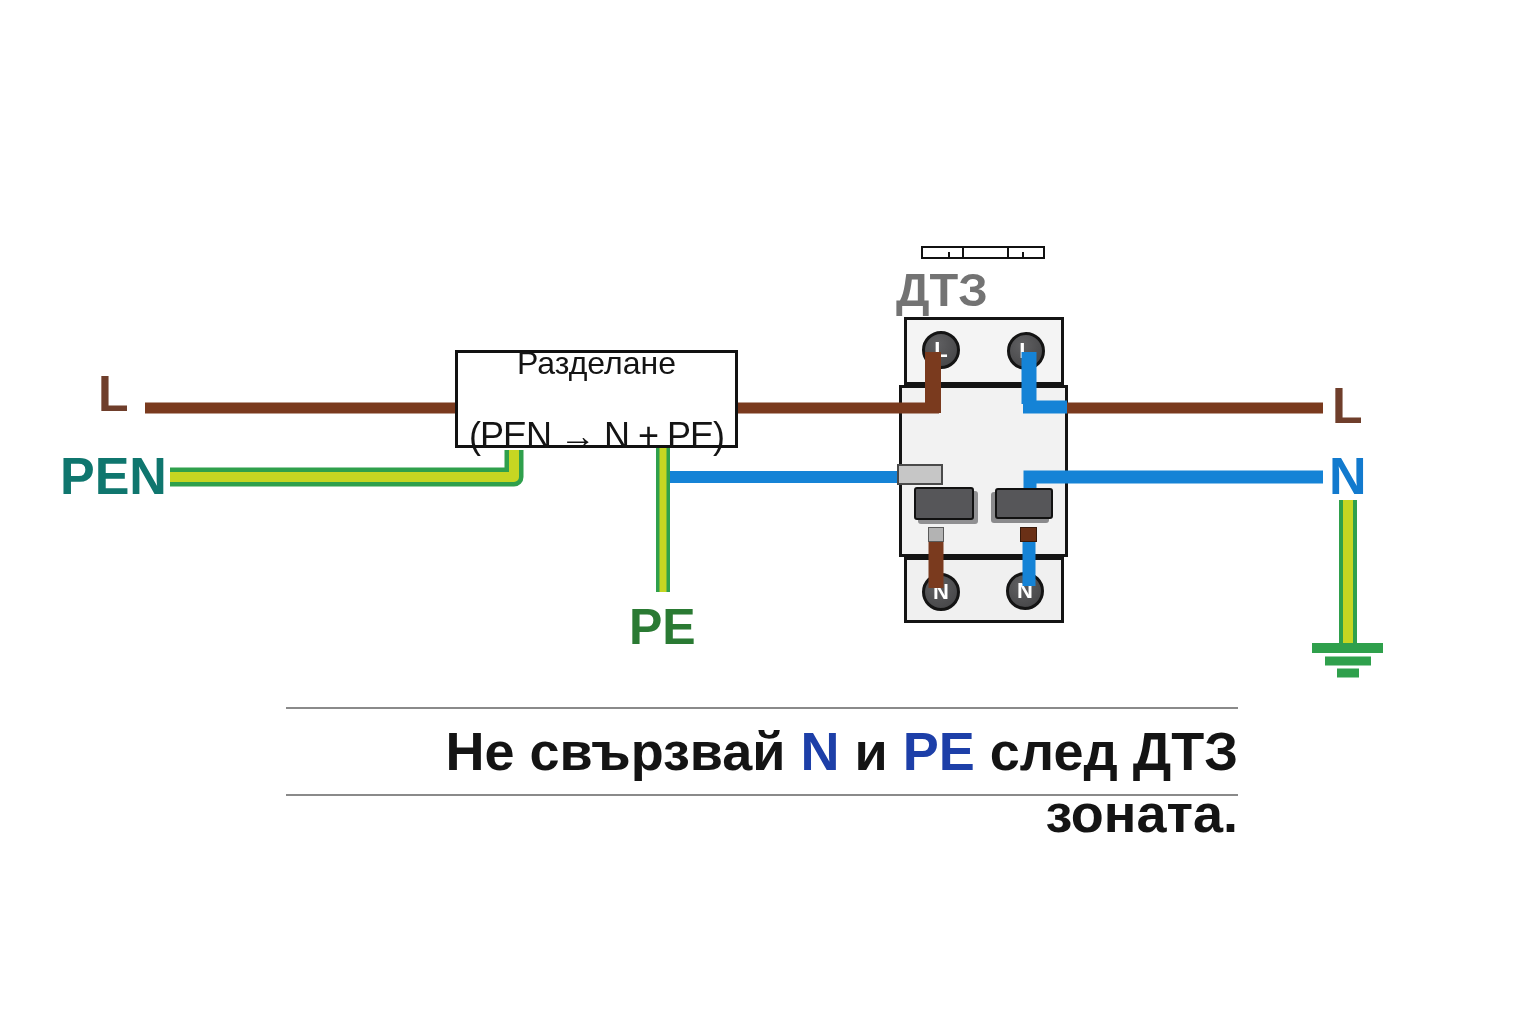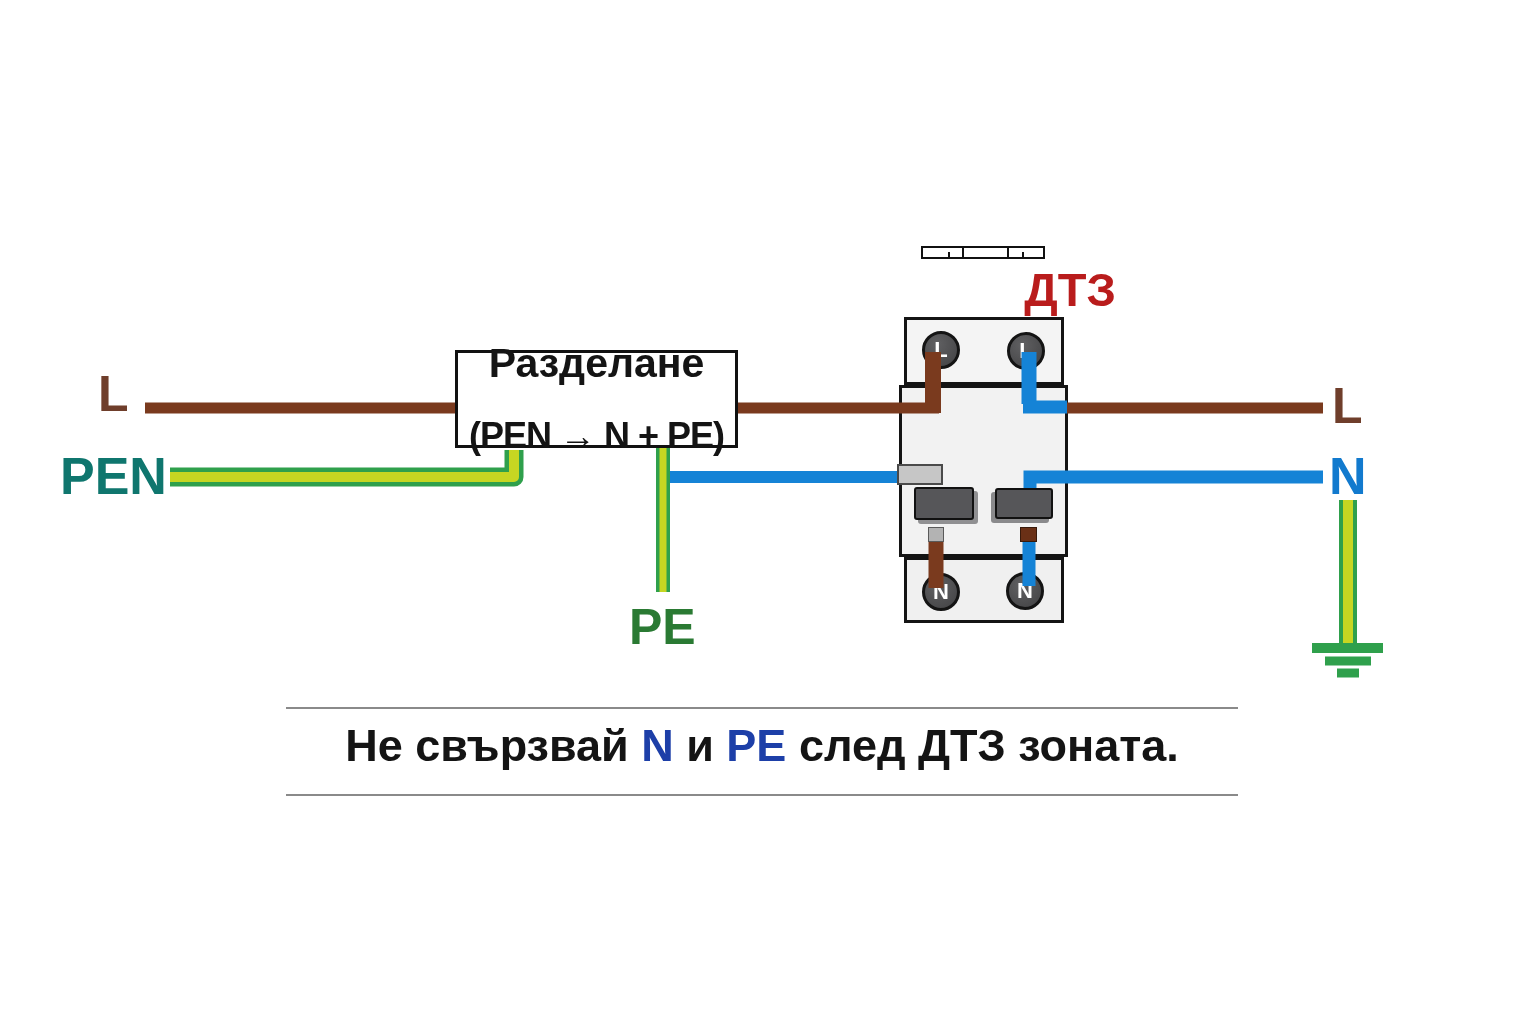--- a/index.html
+++ b/index.html
@@ -51,39 +51,39 @@
   .sq{z-index:4;}
   .sq-gray{left:928px;top:527px;width:16px;height:15px;background:#b3b3b3;border:1px solid #5a5a5a;}
   .sq-brown{left:1020px;top:527px;width:17px;height:15px;background:#6a3016;border:1px solid #381a0b;}
 
   
   .split-box{
     left:455px;top:350px;width:283px;height:98px;background:#fff;border:3px solid #111;
     z-index:4;display:flex;flex-direction:column;align-items:center;justify-content:center;
     color:#141414;text-align:center;
   }
-  .split-box .l1{font-size:41px;font-weight:700;line-height:46px;}
-  .split-box .l2{font-size:36px;font-weight:700;line-height:44px;letter-spacing:-1px;margin-top:28px;}
+  .split-box .l1{font-size:32px;font-weight:400;line-height:46px;}
+  .split-box .l2{font-size:36px;font-weight:400;line-height:44px;letter-spacing:-1px;margin-top:28px;}
 
   
   .lbl{z-index:5;font-weight:700;white-space:nowrap;}
   .lbl-l-left {left:98px; top:365px;font-size:50px;color:#6F3E2B;}
   .lbl-pen    {left:60px; top:446px;font-size:52px;color:#0f766e;}
   .lbl-pe     {left:629px;top:598px;font-size:50px;color:#2A7A33;}
-  .lbl-dtz    {left:944px;top:262px;width:172px;text-align:right;font-size:47px;color:#b91c1c;}
+  .lbl-dtz    {left:896px;top:262px;width:172px;text-align:left;font-size:47px;color:#737373;}
   .lbl-l-right{left:1332px;top:377px;font-size:50px;color:#6F3E2B;}
   .lbl-n-right{left:1329px;top:446px;font-size:52px;color:#127ACE;}
 
   
   .hr{left:286px;width:952px;height:2px;background:#8a8a8a;z-index:1;}
   .hr-top{top:707px;}
   .hr-bot{top:794px;}
   .note{
-    left:286px;top:720px;width:952px;text-align:center;z-index:5;
-    font-size:45px;font-weight:700;color:#141414;white-space:nowrap;
+    left:286px;top:720px;width:952px;text-align:right;z-index:5;
+    font-size:54px;font-weight:700;color:#141414;white-space:nowrap;
   }
   .note span{white-space:pre-wrap;}
   .note .nb{color:#1D3FA8;}
 </style>
 </head>
 <body>
 
 <div class="canvas">
 
   <div class="abs dev dev-top"></div>

